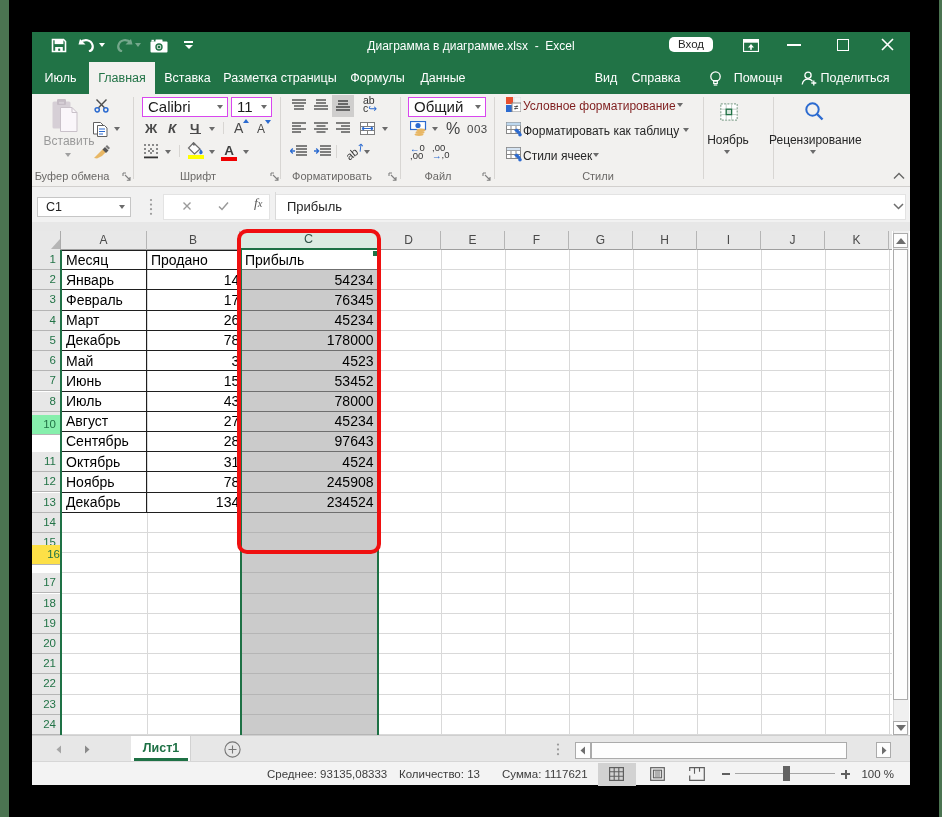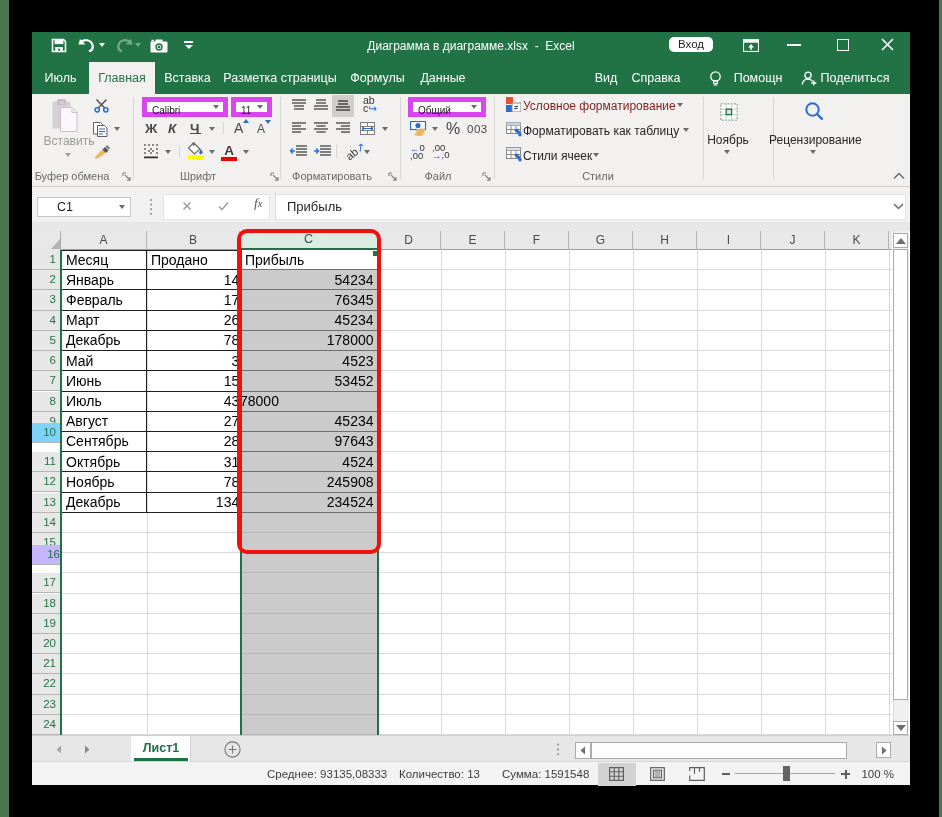--- a/index.html
+++ b/index.html
@@ -15,21 +15,21 @@
 #title .ttl { color:#fff; font-size:12px; }
 
 #tabs { left:0; top:30px; width:878px; height:32px; background:#217346; color:#fff; font-size:12.5px; }
 .tab { position:absolute; top:0; height:32px; line-height:32px; text-align:center; }
 #tabs .active { background:#f2f1ef; color:#217346; }
 
 #ribbon { left:0; top:62px; width:878px; height:93px; background:#f2f1ef; border-bottom:1px solid #d2d0ce; }
 .gsep { position:absolute; top:3px; width:1px; height:82px; background:#d8d6d3; }
 .glabel { position:absolute; top:76px; font-size:11px; color:#6a6866; width:140px; text-align:center; }
 .dlg { position:absolute; top:78px; width:10px; height:10px; }
-.combo { position:absolute; background:#fff; border:5px solid #d946ef; font-size:10px; color:#1b1b1b; }
+.combo { position:absolute; background:#fff; border:1px solid #d946ef; font-size:15px; color:#1b1b1b; }
 .combo .ar { position:absolute; right:4px; top:50%; margin-top:-2px; }
 .abs > .dar { position:absolute; left:0; top:0; }
 .dar { width:0; height:0; border-left:3.5px solid transparent; border-right:3.5px solid transparent; border-top:4px solid #6b6b6b; display:inline-block; }
 
 #fbar { left:0; top:155px; width:878px; height:35px; background:#f1f1f1; }
 
 #sheet { left:0; top:190px; width:878px; height:545px; background:#fff; }
 
 #tabbar { left:0; top:703px; width:878px; height:26px; background:#e7e7e7; border-top:1px solid #cfcfcf; }
 
@@ -349,21 +349,21 @@
       <div class="abs" style="left:737px;top:39px;width:90px;text-align:center;font-size:12px;color:#262626">Рецензирование</div>
       <div class="abs" style="left:778px;top:56px">
           <span class="dar"></span>
         </div>
       
       <svg class="abs" style="left:861px;top:78px" width="12" height="8" viewBox="0 0 12 8">
           <path d="M1 6.5 L6 1.5 L11 6.5" stroke="#666" stroke-width="1.4" fill="none"></path>
         </svg>
     </div>
     <div id="fbar" class="abs">
-      <div class="abs" style="left:5px;top:10px;width:94px;height:20px;background:#fff;border:1px solid #c6c6c6;font-size:12.5px;color:#222;line-height:18px"><span style="margin-left:19px">C1</span></div>
+      <div class="abs" style="left:5px;top:10px;width:94px;height:20px;background:#fff;border:1px solid #c6c6c6;font-size:12.5px;color:#222;line-height:18px"><span style="margin-left:8px">C1</span></div>
       <div class="abs" style="left:87px;top:18px">
           <span class="dar"></span>
         </div>
       <div class="abs" style="left:131px;top:7px;width:107px;height:26px;background:#fff;border:1px solid #e3e3e3"></div>
       <svg class="abs" style="left:117px;top:11px" width="4" height="18" viewBox="0 0 4 18">
           <g fill="#9a9a9a">
             <circle cx="2" cy="2" r="1.1"></circle>
             <circle cx="2" cy="6.6" r="1.1"></circle>
             <circle cx="2" cy="11.2" r="1.1"></circle>
             <circle cx="2" cy="15.8" r="1.1"></circle>
@@ -446,27 +446,27 @@
 <div class="abs" style="left:857px;top:0;width:1px;height:485px;background:#d9d9d9"></div>
 <div class="rowhdr" style="top:0.0px;height:20.2px;line-height:19.2px;background:#e7e7e7;padding-right:5px">1</div>
 <div class="rowhdr" style="top:20.2px;height:20.2px;line-height:19.2px;background:#e7e7e7;padding-right:5px">2</div>
 <div class="rowhdr" style="top:40.4px;height:20.2px;line-height:19.2px;background:#e7e7e7;padding-right:5px">3</div>
 <div class="rowhdr" style="top:60.6px;height:20.2px;line-height:19.2px;background:#e7e7e7;padding-right:5px">4</div>
 <div class="rowhdr" style="top:80.8px;height:20.2px;line-height:19.2px;background:#e7e7e7;padding-right:5px">5</div>
 <div class="rowhdr" style="top:101.0px;height:20.2px;line-height:19.2px;background:#e7e7e7;padding-right:5px">6</div>
 <div class="rowhdr" style="top:121.2px;height:20.2px;line-height:19.2px;background:#e7e7e7;padding-right:5px">7</div>
 <div class="rowhdr" style="top:141.5px;height:20.2px;line-height:19.2px;background:#e7e7e7;padding-right:5px">8</div>
 <div class="rowhdr" style="top:161.7px;height:20.2px;line-height:19.2px;background:#e7e7e7;padding-right:5px">9</div>
-<div class="rowhdr" style="top:173px;height:20.2px;line-height:19.2px;background:#7dd3fc;padding-right:5px">10</div>
+<div class="rowhdr" style="top:165px;height:20.2px;line-height:19.2px;background:#86efac;padding-right:5px">10</div>
 <div class="rowhdr" style="top:202.1px;height:20.2px;line-height:19.2px;background:#e7e7e7;padding-right:5px">11</div>
 <div class="rowhdr" style="top:222.3px;height:20.2px;line-height:19.2px;background:#e7e7e7;padding-right:5px">12</div>
 <div class="rowhdr" style="top:242.5px;height:20.2px;line-height:19.2px;background:#e7e7e7;padding-right:5px">13</div>
 <div class="rowhdr" style="top:262.7px;height:20.2px;line-height:19.2px;background:#e7e7e7;padding-right:5px">14</div>
 <div class="rowhdr" style="top:282.9px;height:20.2px;line-height:19.2px;background:#e7e7e7;padding-right:5px">15</div>
-<div class="rowhdr" style="top:295px;height:20.2px;line-height:19.2px;background:#c4b5fd;padding-right:1px">16</div>
+<div class="rowhdr" style="top:295px;height:20.2px;line-height:19.2px;background:#fde047;padding-right:1px">16</div>
 <div class="rowhdr" style="top:323.3px;height:20.2px;line-height:19.2px;background:#e7e7e7;padding-right:5px">17</div>
 <div class="rowhdr" style="top:343.5px;height:20.2px;line-height:19.2px;background:#e7e7e7;padding-right:5px">18</div>
 <div class="rowhdr" style="top:363.7px;height:20.2px;line-height:19.2px;background:#e7e7e7;padding-right:5px">19</div>
 <div class="rowhdr" style="top:384.0px;height:20.2px;line-height:19.2px;background:#e7e7e7;padding-right:5px">20</div>
 <div class="rowhdr" style="top:404.2px;height:20.2px;line-height:19.2px;background:#e7e7e7;padding-right:5px">21</div>
 <div class="rowhdr" style="top:424.4px;height:20.2px;line-height:19.2px;background:#e7e7e7;padding-right:5px">22</div>
 <div class="rowhdr" style="top:444.6px;height:20.2px;line-height:19.2px;background:#e7e7e7;padding-right:5px">23</div>
 <div class="rowhdr" style="top:464.8px;height:20.2px;line-height:19.2px;background:#e7e7e7;padding-right:5px">24</div>
 <div class="abs" style="left:28px;top:0;width:2px;height:485px;background:#1e7145"></div>
 <div class="abs" style="left:30px;top:19.2px;width:178px;height:1px;background:#1f1f1f"></div>
@@ -563,21 +563,21 @@
 <div class="abs" style="left:208px;top:0;width:2px;height:485px;background:#1e7145"></div>
 <div class="abs" style="left:341px;top:1px;width:5px;height:5px;background:#1e7145"></div>
 <div class="abs" style="left:345px;top:0;width:2px;height:485px;background:#1e7145"></div>
 <div class="cell" style="left:213px;top:1.5px;height:17px;line-height:17px">Прибыль</div>
 <div class="cell" style="left:208px;top:21.7px;width:133.5px;height:17px;line-height:17px;text-align:right">54234</div>
 <div class="cell" style="left:208px;top:41.9px;width:133.5px;height:17px;line-height:17px;text-align:right">76345</div>
 <div class="cell" style="left:208px;top:62.1px;width:133.5px;height:17px;line-height:17px;text-align:right">45234</div>
 <div class="cell" style="left:208px;top:82.3px;width:133.5px;height:17px;line-height:17px;text-align:right">178000</div>
 <div class="cell" style="left:208px;top:102.5px;width:133.5px;height:17px;line-height:17px;text-align:right">4523</div>
 <div class="cell" style="left:208px;top:122.7px;width:133.5px;height:17px;line-height:17px;text-align:right">53452</div>
-<div class="cell" style="left:208px;top:143.0px;width:133.5px;height:17px;line-height:17px;text-align:left">78000</div>
+<div class="cell" style="left:208px;top:143.0px;width:133.5px;height:17px;line-height:17px;text-align:right">78000</div>
 <div class="cell" style="left:208px;top:163.2px;width:133.5px;height:17px;line-height:17px;text-align:right">45234</div>
 <div class="cell" style="left:208px;top:183.4px;width:133.5px;height:17px;line-height:17px;text-align:right">97643</div>
 <div class="cell" style="left:208px;top:203.6px;width:133.5px;height:17px;line-height:17px;text-align:right">4524</div>
 <div class="cell" style="left:208px;top:223.8px;width:133.5px;height:17px;line-height:17px;text-align:right">245908</div>
 <div class="cell" style="left:208px;top:244.0px;width:133.5px;height:17px;line-height:17px;text-align:right">234524</div>
 </div>
 
       <div class="abs" style="left:861px;top:9px;width:16px;height:504px;background:#f0f0f0;border-left:1px solid #d9d9d9"></div>
       <div class="abs" style="left:861px;top:11px;width:15px;height:15px;background:#fdfdfd;border:1px solid #ababab"></div>
       <svg class="abs" style="left:864px;top:16px" width="10" height="6" viewBox="0 0 10 6">
@@ -618,21 +618,21 @@
         </svg>
       <div class="abs" style="left:559px;top:6px;width:256px;height:17px;background:#fdfdfd;border:1px solid #ababab"></div>
       <div class="abs" style="left:844px;top:6px;width:15px;height:16px;background:#fdfdfd;border:1px solid #ababab"></div>
       <svg class="abs" style="left:849px;top:10px" width="6" height="9" viewBox="0 0 6 9">
           <path d="M1 0.5 L5.5 4.5 L1 8.5" fill="#6d6d6d"></path>
         </svg>
     </div>
     <div id="sbar" class="abs">
       <div class="abs" style="left:235px;top:0;height:24px;line-height:24px;font-size:11.5px">Среднее: 93135,08333</div>
       <div class="abs" style="left:367px;top:0;height:24px;line-height:24px;font-size:11.5px">Количество: 13</div>
-      <div class="abs" style="left:470px;top:0;height:24px;line-height:24px;font-size:11.5px">Сумма: 1591548</div>
+      <div class="abs" style="left:470px;top:0;height:24px;line-height:24px;font-size:11.5px">Сумма: 1117621</div>
       <div class="abs" style="left:566px;top:1px;width:38px;height:23px;background:#d2d2d2"></div>
       <svg class="abs" style="left:577px;top:5px" width="15" height="14" viewBox="0 0 15 14">
         <rect x="0.6" y="0.6" width="13.8" height="12.8" fill="none" stroke="#5f5f5f" stroke-width="1.2"></rect>
         <path d="M5.2 0.6 v12.8 M9.8 0.6 v12.8 M0.6 4.8 h13.8 M0.6 9.2 h13.8" stroke="#5f5f5f" stroke-width="1.1"></path>
       </svg>
       <svg class="abs" style="left:618px;top:5px" width="15" height="14" viewBox="0 0 15 14">
         <rect x="0.7" y="0.7" width="13.6" height="12.6" fill="none" stroke="#5f5f5f" stroke-width="1.2"></rect>
         <rect x="3.4" y="3.2" width="8.2" height="7.6" fill="none" stroke="#5f5f5f" stroke-width="1.1"></rect>
         <path d="M4.6 5 h5.8 M4.6 7 h5.8 M4.6 9 h5.8" stroke="#5f5f5f" stroke-width="0.9"></path>
       </svg>

